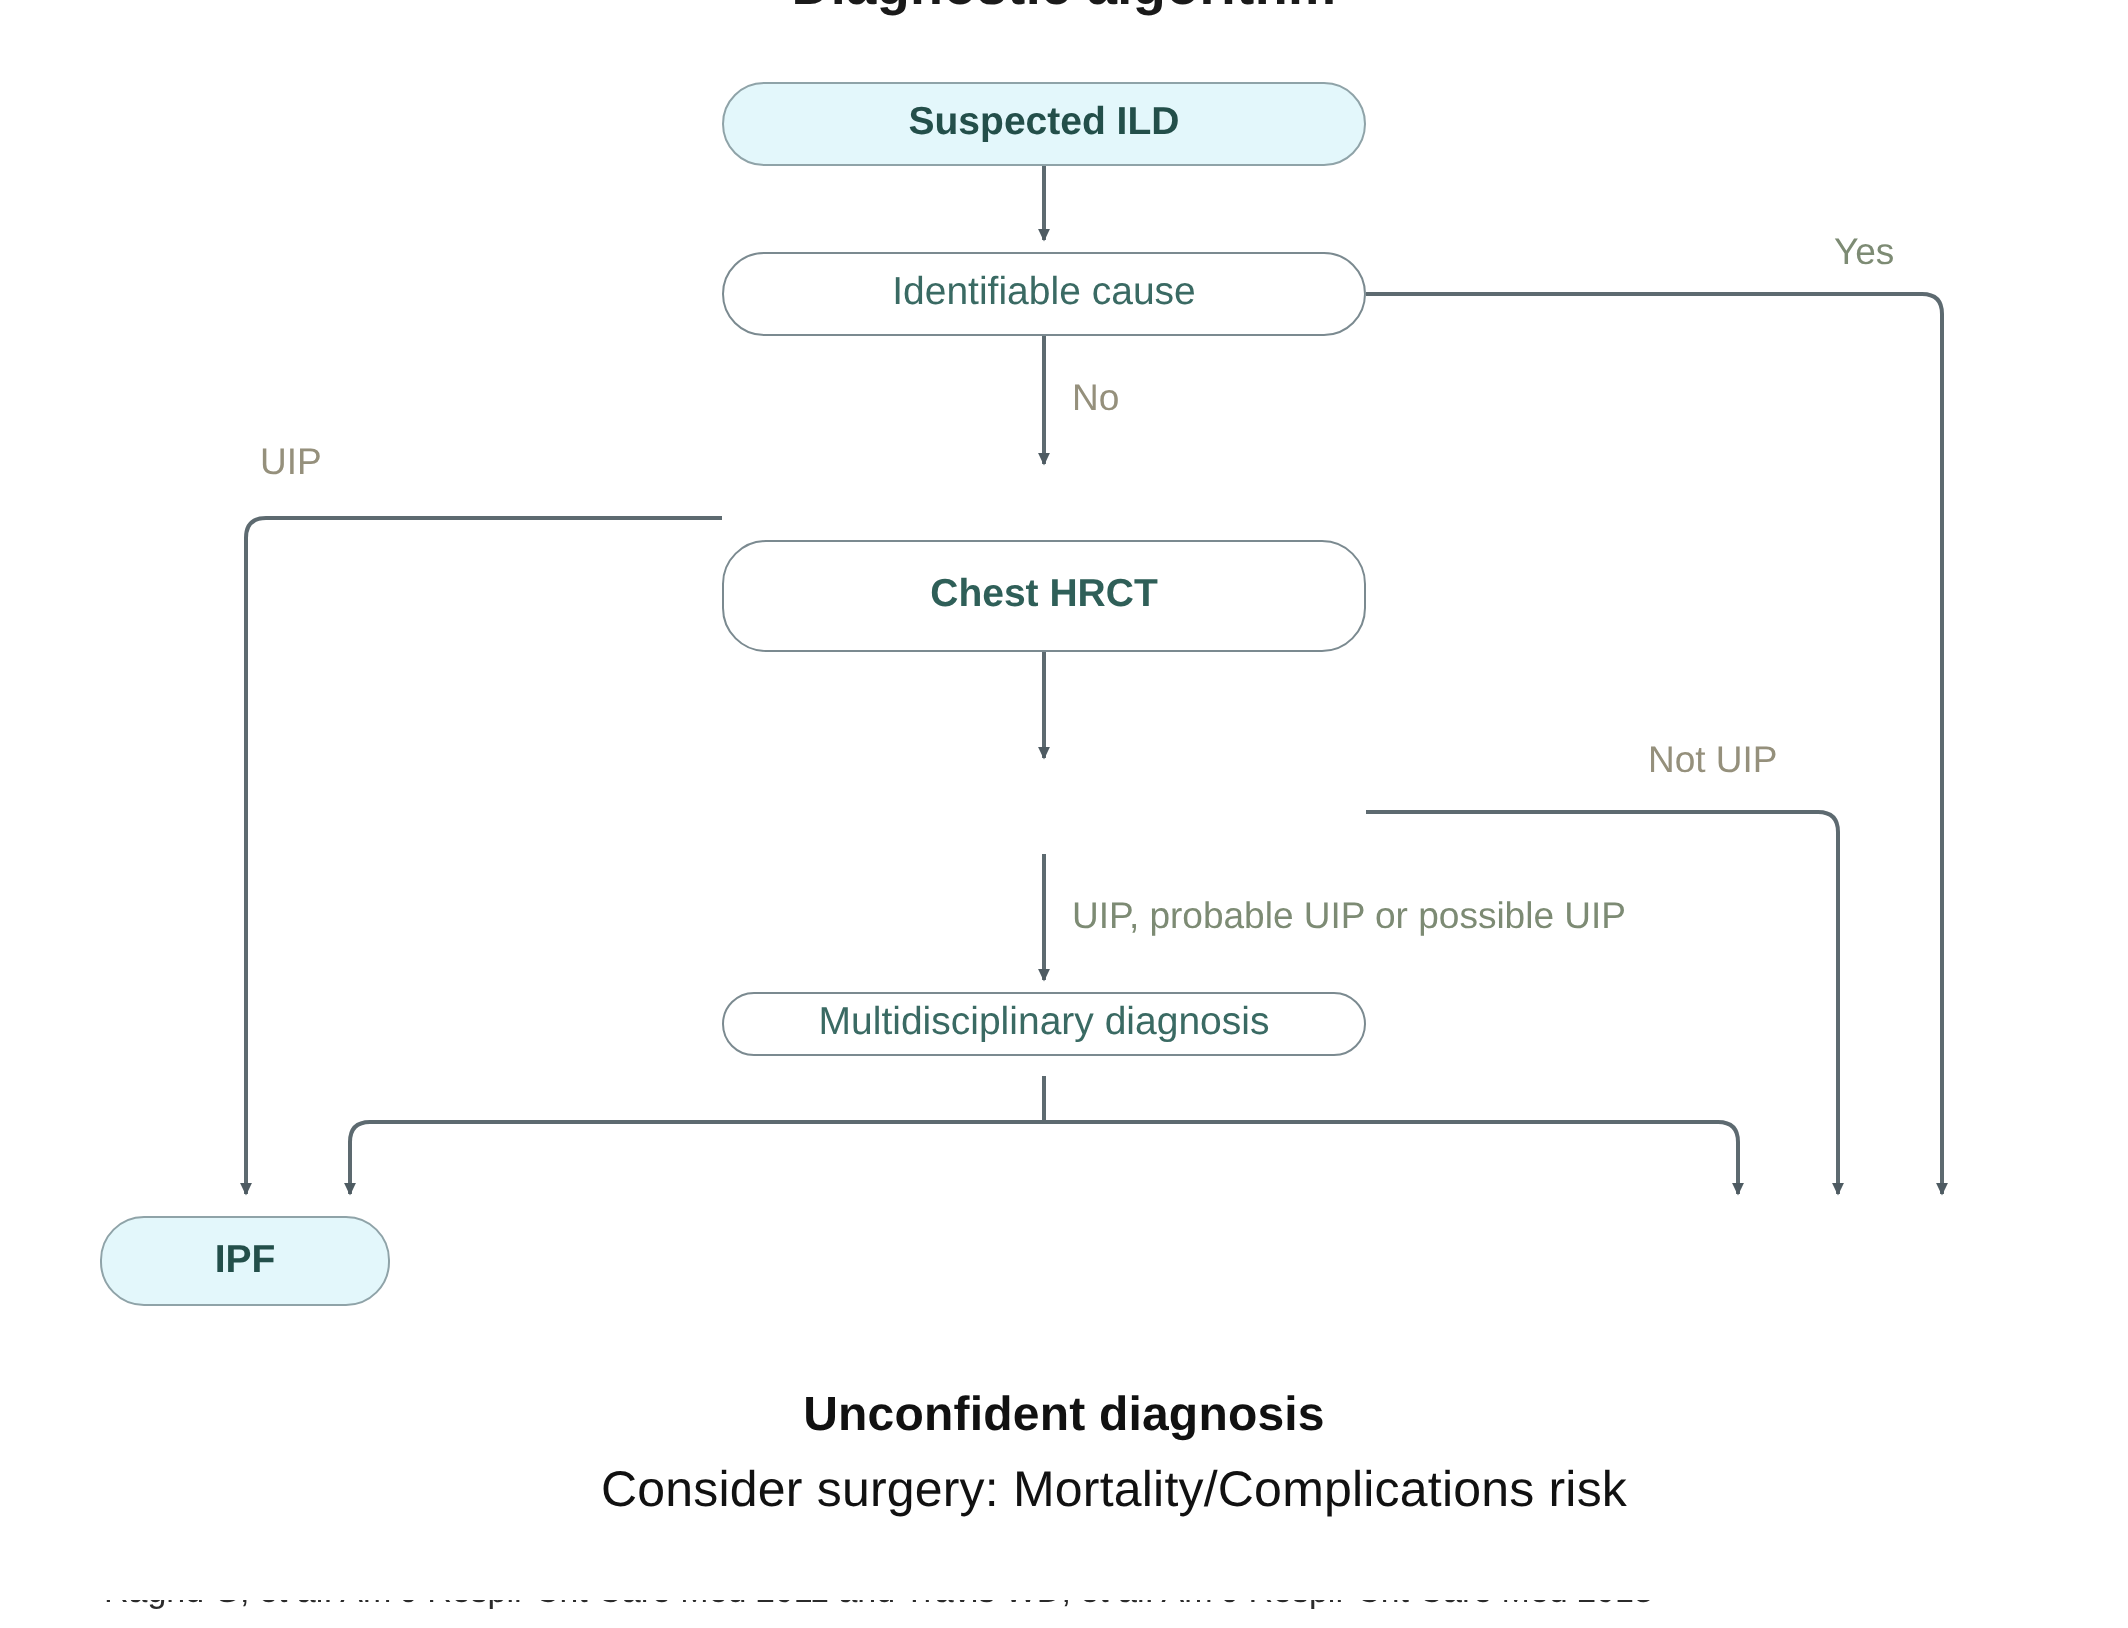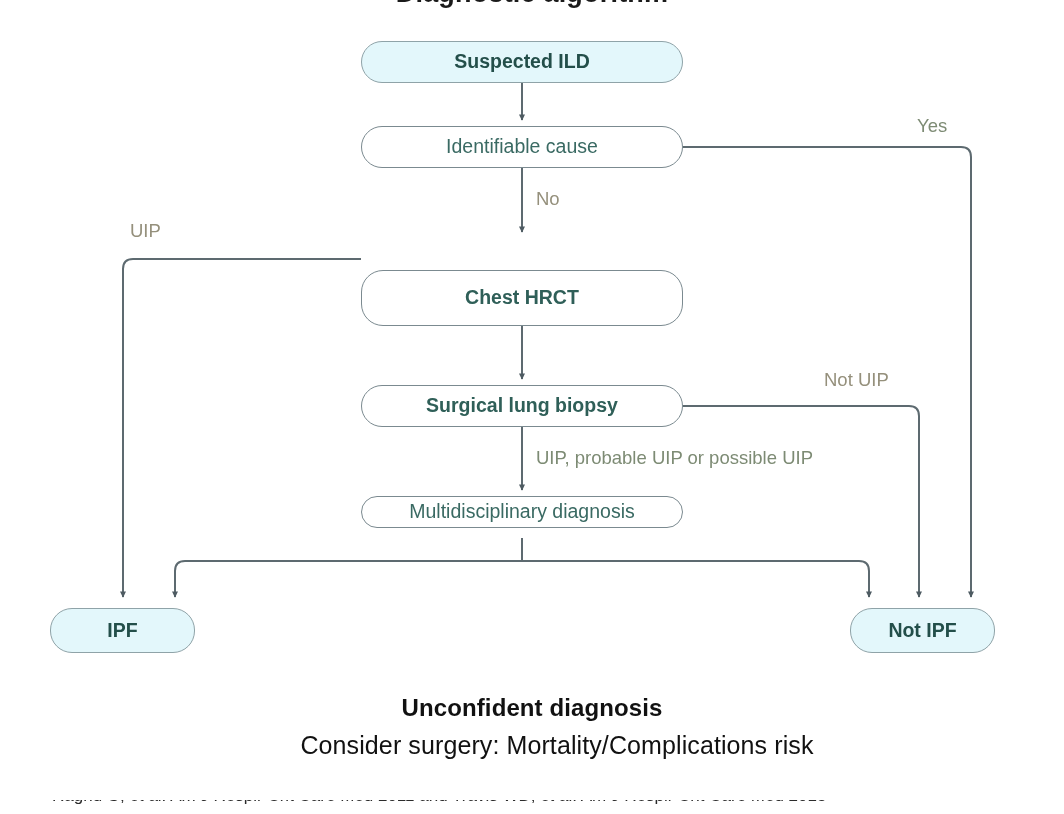--- a/index.html
+++ b/index.html
@@ -169,35 +169,29 @@
   </div>
 
   <div class="node" style="left:361px; top:126px; width:322px; height:42px;">
     <span class="node-label">Identifiable cause</span>
   </div>
 
   <div class="node emph" style="left:361px; top:223px; width:322px; height:56px;margin-top:47px;">
     <span class="node-label">Chest HRCT</span>
   </div>
 
-  <div class="node emph" style="left:361px; top:385px; width:322px; height:42px;">
-    <span class="node-label">Surgical lung biopsy</span>
-  </div>
 
   <div class="node" style="left:361px; top:496px; width:322px; height:32px;">
     <span class="node-label">Multidisciplinary diagnosis</span>
   </div>
 
   <div class="node terminal" style="left:50px; top:608px; width:145px; height:45px;">
     <span class="node-label">IPF</span>
   </div>
 
-  <div class="node terminal" style="left:850px; top:608px; width:145px; height:45px;">
-    <span class="node-label">Not IPF</span>
-  </div>
 
   <div class="edge-label tan" style="left:536px; top:187px;">No</div>
 
   <div class="edge-label sage" style="left:917px; top:114px;">Yes</div>
 
   <div class="edge-label tan" style="left:130px; top:219px;">UIP</div>
 
 
   <div class="edge-label tan" style="left:824px; top:368px;">Not UIP</div>
 

